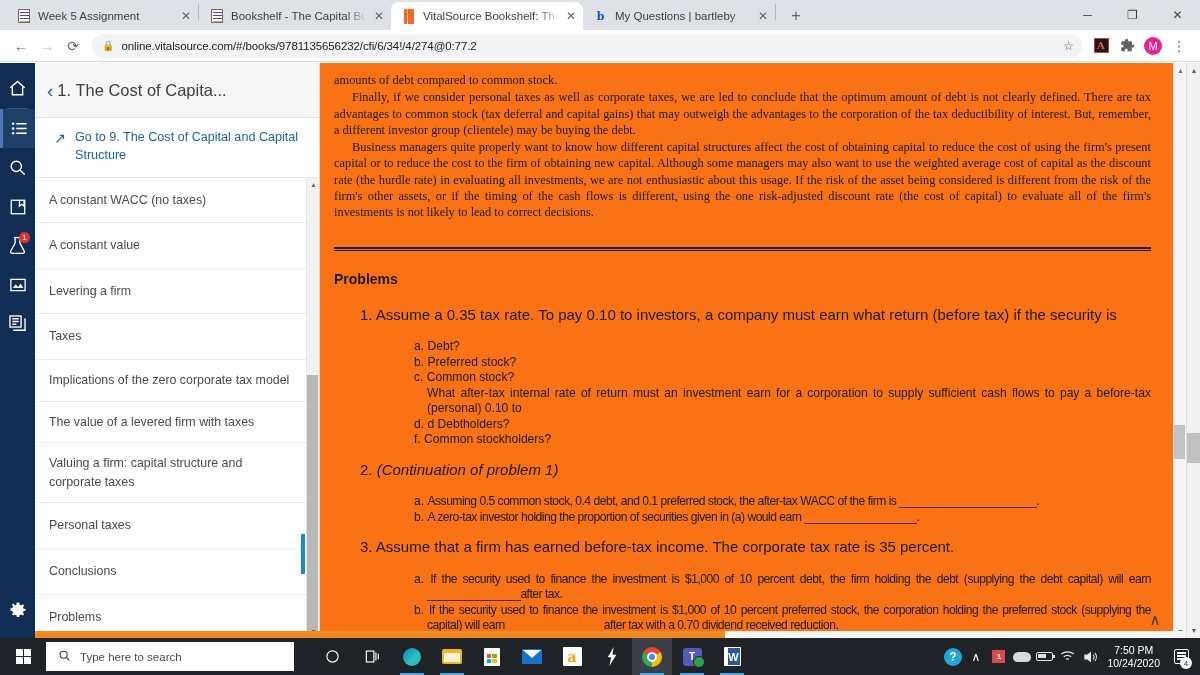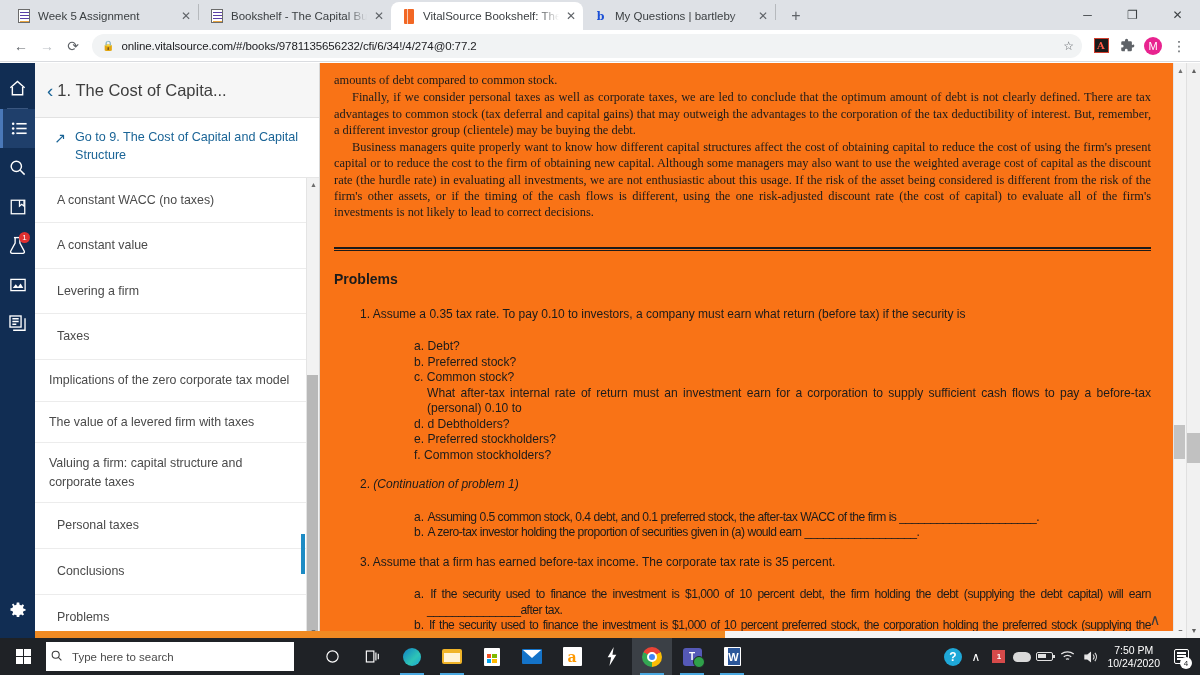--- a/index.html
+++ b/index.html
@@ -232,21 +232,21 @@
   }
   .toc-goto-text {
     color: #1a6496; font-size: 12.6px; line-height: 1.45;
   }
   .toc-list {
     flex: 1 1 auto;
     overflow: hidden;
     position: relative;
   }
   .toc-item {
-    padding: 13px 26px 13px 22px;
+    padding: 13px 26px 13px 14px;
     font-size: 12.4px;
     color: #4a4a4a;
     border-bottom: 1px solid #ececec;
     line-height: 1.5;
   }
   .toc-item.two-line { padding: 11px 26px 11px 14px; }
   .toc-scroll-track {
     position: absolute;
     right: 0; top: 0; width: 13px; height: 100%;
     background: #f2f2f2;
@@ -309,21 +309,21 @@
     margin: 26px 0 20px 0;
   }
   .bk-h2 {
     font-family: "Liberation Sans", sans-serif;
     font-size: 14px;
     font-weight: bold;
     color: #1b1b1b;
     margin-bottom: 20px;
   }
   .prob {
-    font-size: 12px;
+    font-size: 15px;
     color: #1b1b1b;
     line-height: 15.5px;
     margin-bottom: 3px;
     padding-left: 26px;
     text-align: justify;
   }
   .prob-gap { height: 14px; }
   .sub-list { padding-left: 80px; }
   .sub {
     font-size: 12.1px;
@@ -410,21 +410,21 @@
     display: grid;
     grid-template-columns: 7px 7px;
     grid-template-rows: 7px 7px;
     gap: 1px;
   }
   .win-logo i { background: #ffffff; display: block; }
   .tb-search {
     width: 248px; height: 29px;
     background: #ffffff;
     display: flex; align-items: center;
-    padding-left: 4px;
+    padding-left: 12px;
     font-size: 11.5px; color: #4a4a4a;
     flex: 0 0 248px;
   }
   .tb-search .mag { margin-right: 9px; font-size: 12px; color: #3c3c3c; }
   .tb-apps {
     display: flex; align-items: center;
     margin-left: 18px;
     height: 37px;
   }
   .tb-app {
@@ -759,24 +759,20 @@
           <div class="sub">
             <span>c.</span>
             <span>Common stock?</span>
             <span class="cont">What after-tax internal rate of return must an investment earn for a corporation to supply sufficient cash flows to pay a before-tax (personal) 0.10 to</span>
           </div>
           <div class="sub">
             <span>d.</span>
             <span>d Debtholders?</span>
           </div>
           <div class="sub">
-            <span>e.</span>
-            <span>Preferred stockholders?</span>
-          </div>
-          <div class="sub">
             <span>f.</span>
             <span>Common stockholders?</span>
           </div>
         </div>
 
         <div class="prob-gap"></div>
         <div class="prob">
           <span>2.</span>
           <span class="ital">(Continuation of problem 1)</span>
         </div>

